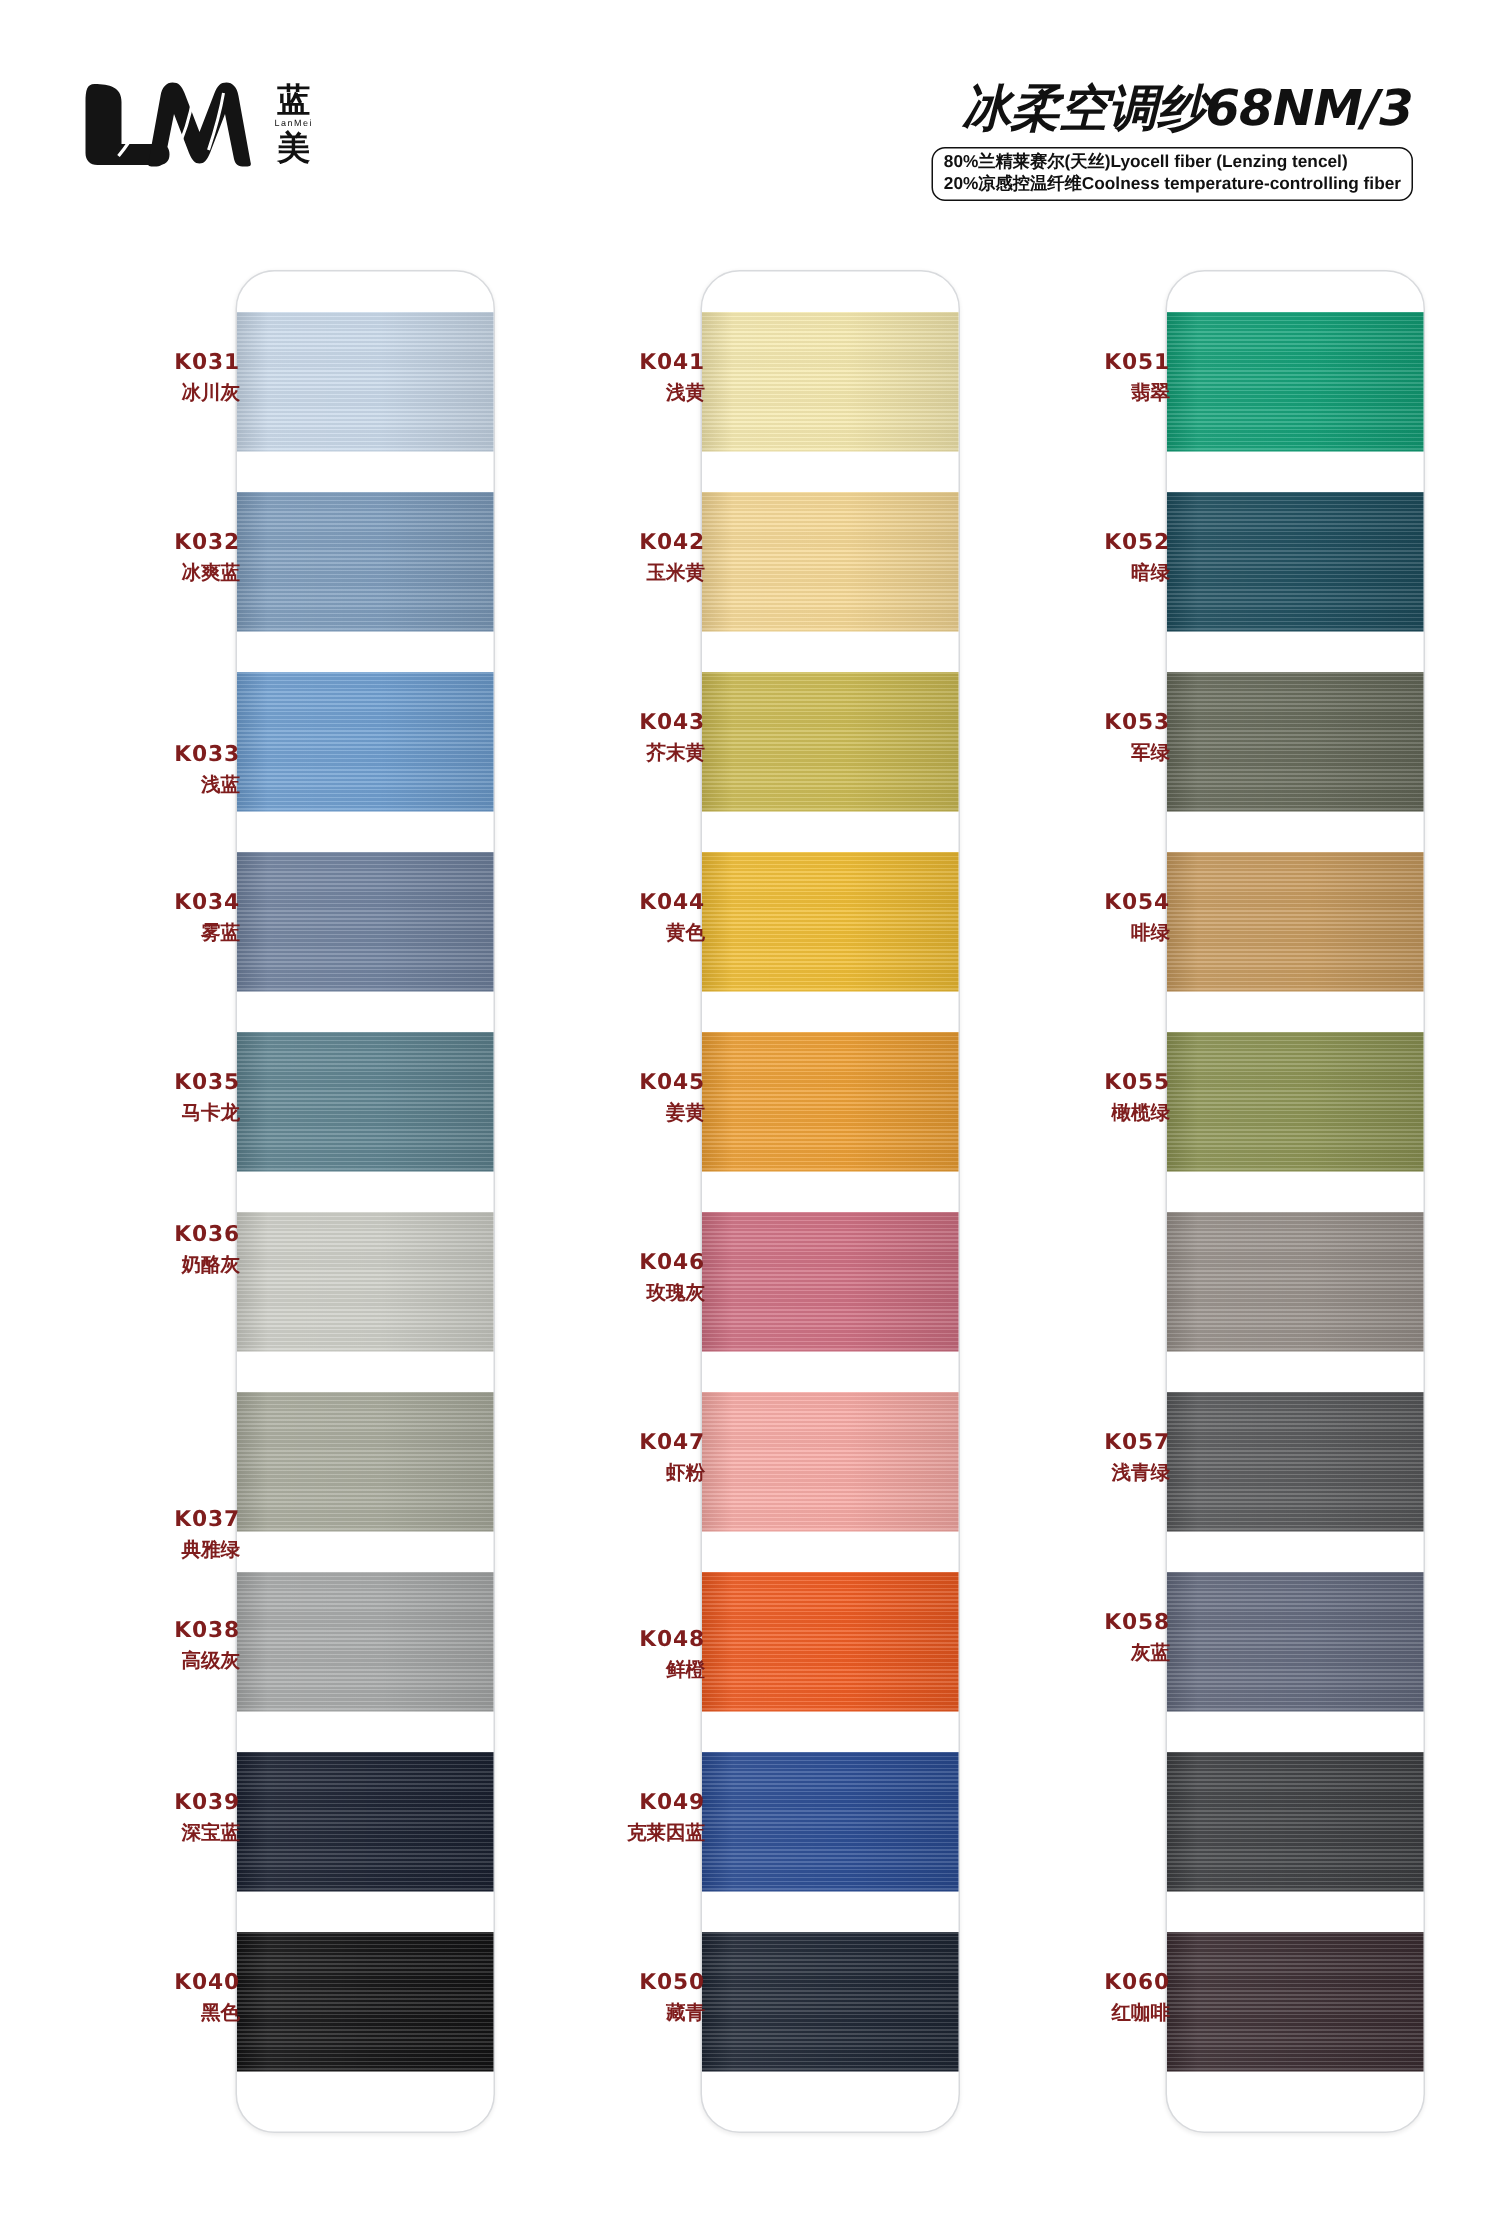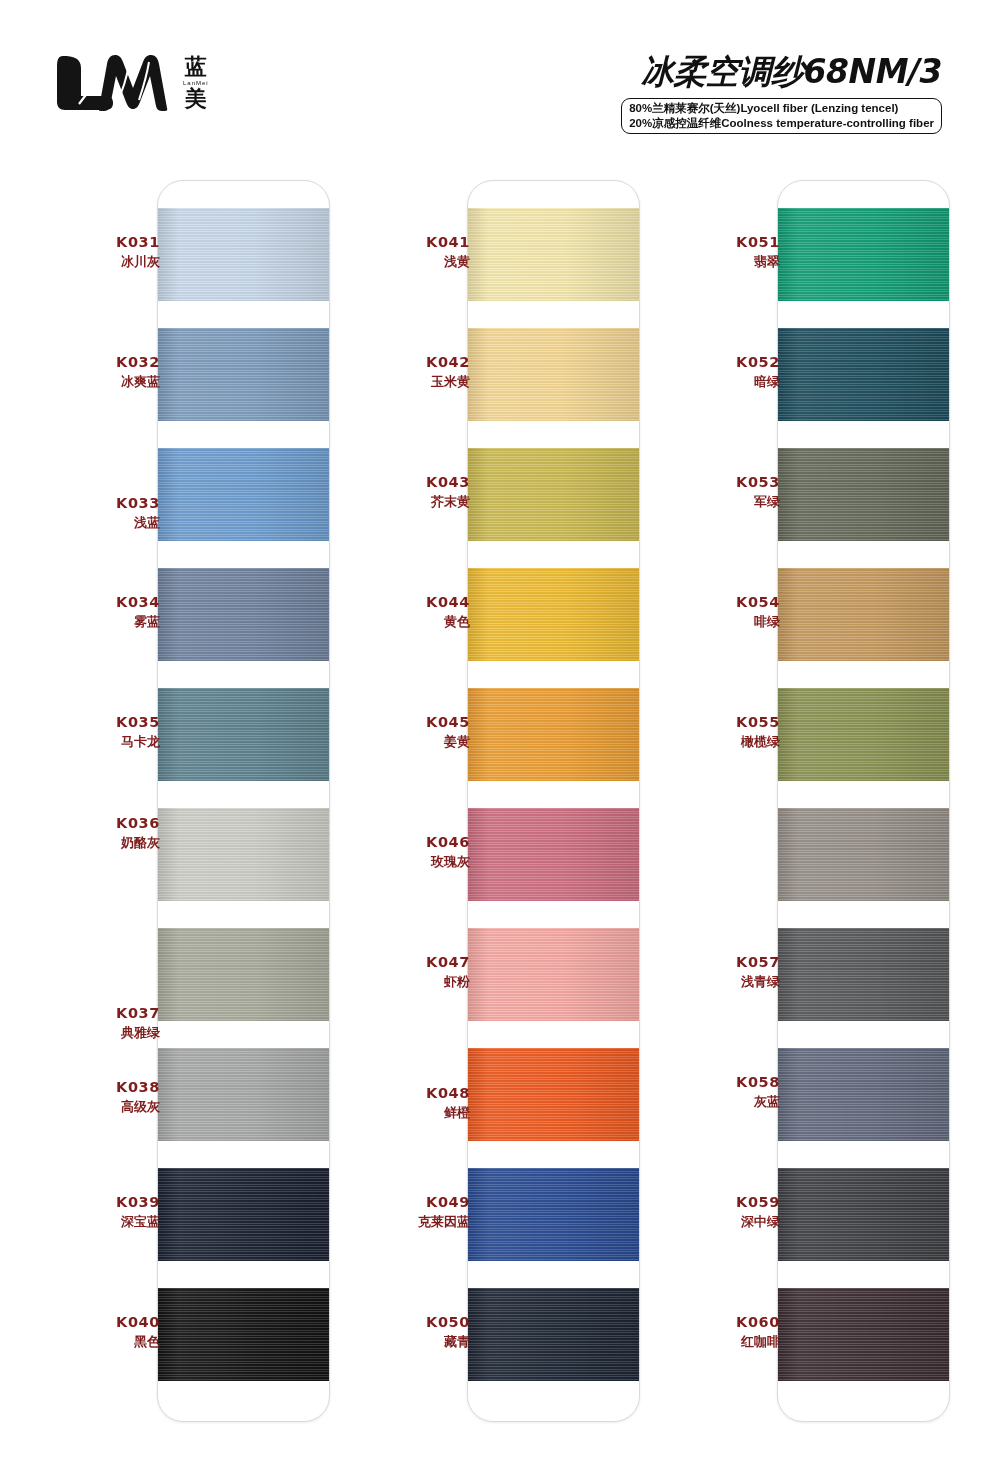--- a/index.html
+++ b/index.html
@@ -261,21 +261,17 @@
       <div class="name">橄榄绿</div>
     </div>
     <div class="label col3" style="top: 952.5px;">
       <div class="code">K057</div>
       <div class="name">浅青绿</div>
     </div>
     <div class="label col3" style="top: 1072.5px;">
       <div class="code">K058</div>
       <div class="name">灰蓝</div>
     </div>
-    <div class="label col3" style="top: 1192.5px;">
-      <div class="code">K059</div>
-      <div class="name">深中绿</div>
-    </div>
     <div class="label col3" style="top: 1312.5px;">
       <div class="code">K060</div>
       <div class="name">红咖啡</div>
     </div>
   </div>
 
 </body></html>

